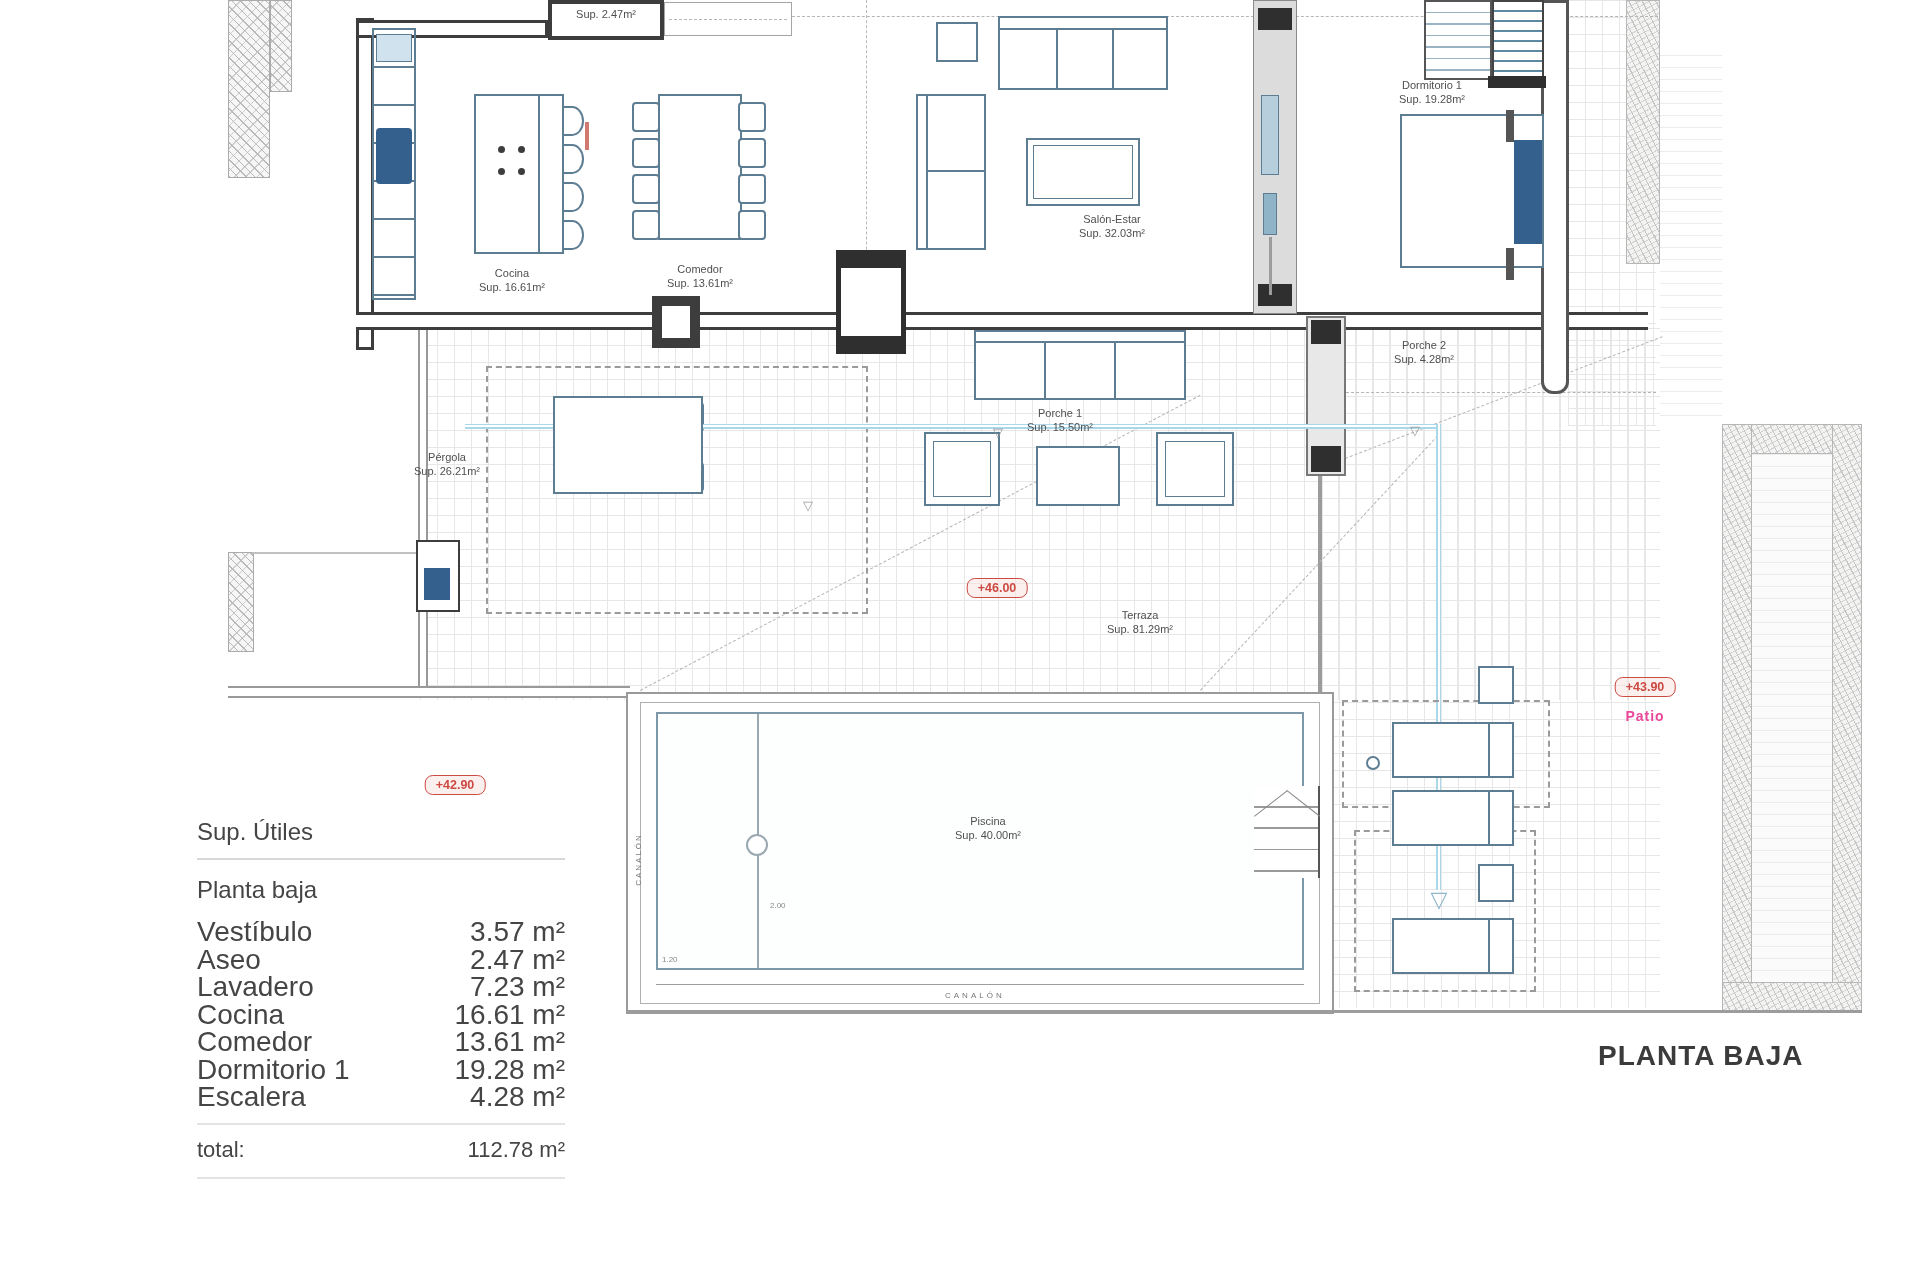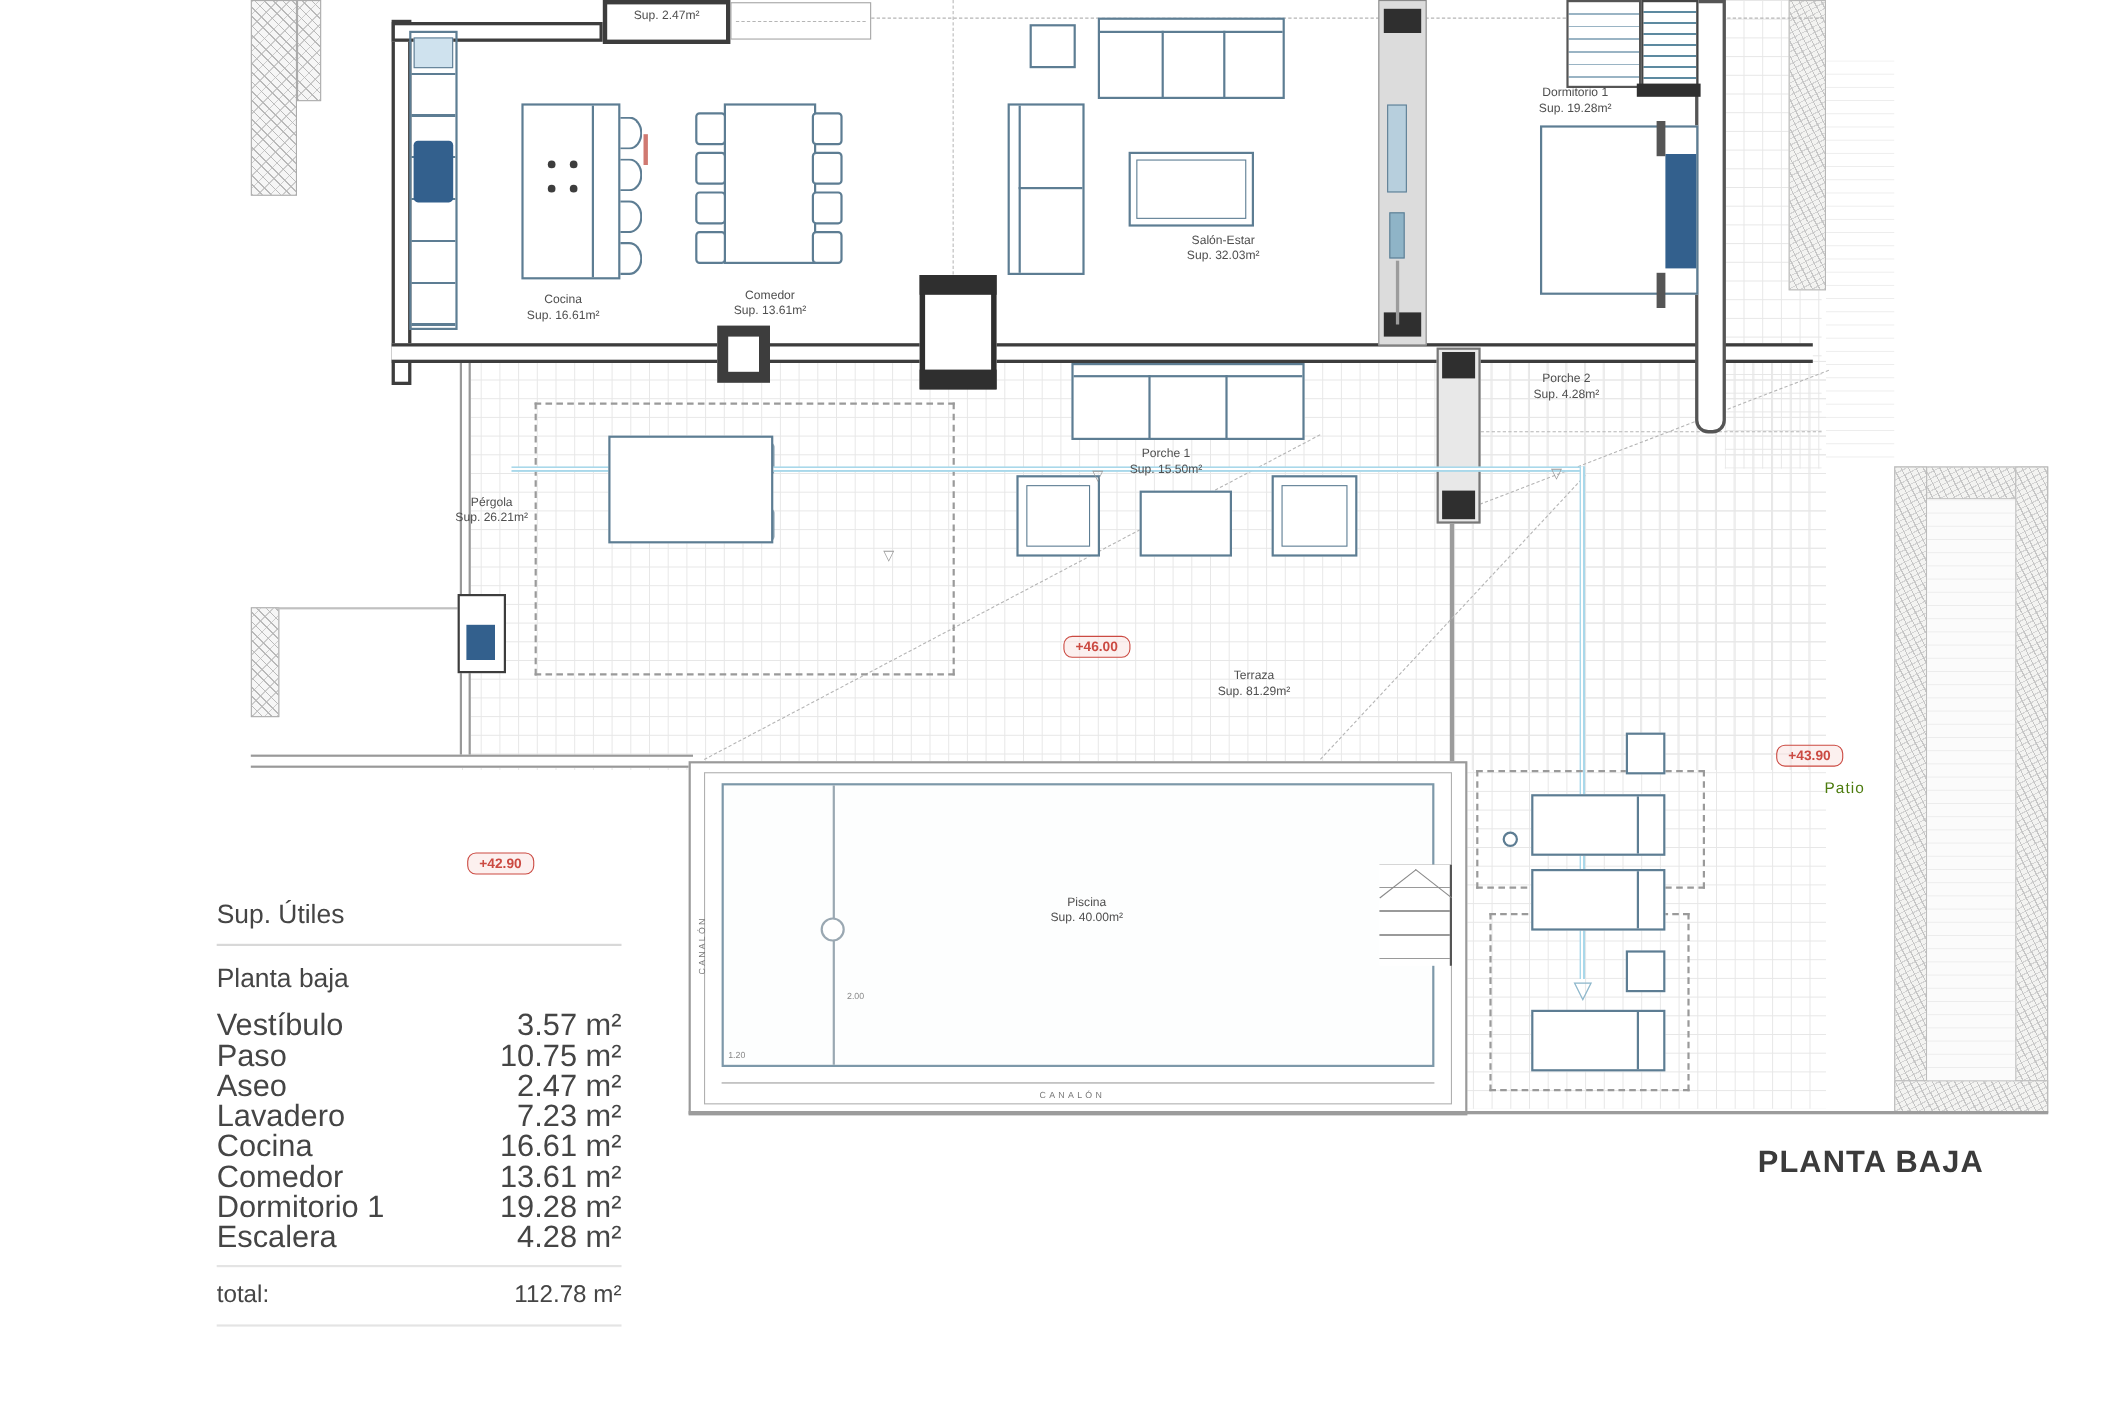--- a/index.html
+++ b/index.html
@@ -31,22 +31,22 @@
   .divline{background:#5d7d93;}
   
   .pipe-h{height:5px;background:linear-gradient(180deg,#a9d8ea 0 1.5px,#ffffff 1.5px 3.5px,#a9d8ea 3.5px 5px);}
   .pipe-v{width:5px;background:linear-gradient(90deg,#a9d8ea 0 1.5px,#ffffff 1.5px 3.5px,#a9d8ea 3.5px 5px);}
   
   .plan-label{position:absolute;transform:translate(-50%,-50%);text-align:center;
               font-size:11px;line-height:1.3;color:#4f4f4f;white-space:nowrap;z-index:6;}
   .level-badge{position:absolute;transform:translate(-50%,-50%);color:#cb4a42;
                border:1.5px solid #cb4a42;border-radius:8px;background:rgba(249,228,226,.55);
                padding:2px 10px;font-size:12.5px;font-weight:bold;white-space:nowrap;z-index:7;}
-  .red-name{position:absolute;transform:translate(-50%,-50%);color:#4d7c0f;font-size:14px;
-            font-weight:normal;letter-spacing:1px;z-index:7;margin-left:32px;}
+  .red-name{position:absolute;transform:translate(-50%,-50%);color:#ec4899;font-size:14px;
+            font-weight:bold;letter-spacing:1px;z-index:7;}
   .marker{position:absolute;color:#9a9a9a;font-size:13px;z-index:5;transform:translate(-50%,-50%);}
   .tiny{position:absolute;font-size:8px;color:#888;z-index:6;}
   .canalon-v{position:absolute;font-size:8px;color:#777;letter-spacing:2px;
              transform:rotate(-90deg);transform-origin:center;z-index:6;}
   .canalon-h{position:absolute;font-size:8px;color:#777;letter-spacing:3px;z-index:6;}
   
   #summary{position:absolute;left:197px;top:818px;width:368px;color:#454545;z-index:8;}
   #summary .hdr{font-size:24px;margin-bottom:12px;}
   #summary .rule{border:none;border-top:2px solid #d8d8d8;margin:0 0 16px 0;}
   #summary .rule2{border:none;border-top:2px solid #e4e4e4;margin:12px 0 10px 0;}
@@ -277,24 +277,20 @@
 
   <div id="summary">
     <div class="hdr">Sup. Útiles</div>
     <hr class="rule">
     <div class="section">Planta baja</div>
     <div class="row">
         <span>Vestíbulo</span>
         <span>3.57 m²</span>
       </div>
     <div class="row">
-        <span>Paso</span>
-        <span>10.75 m²</span>
-      </div>
-    <div class="row">
         <span>Aseo</span>
         <span>2.47 m²</span>
       </div>
     <div class="row">
         <span>Lavadero</span>
         <span>7.23 m²</span>
       </div>
     <div class="row">
         <span>Cocina</span>
         <span>16.61 m²</span>

